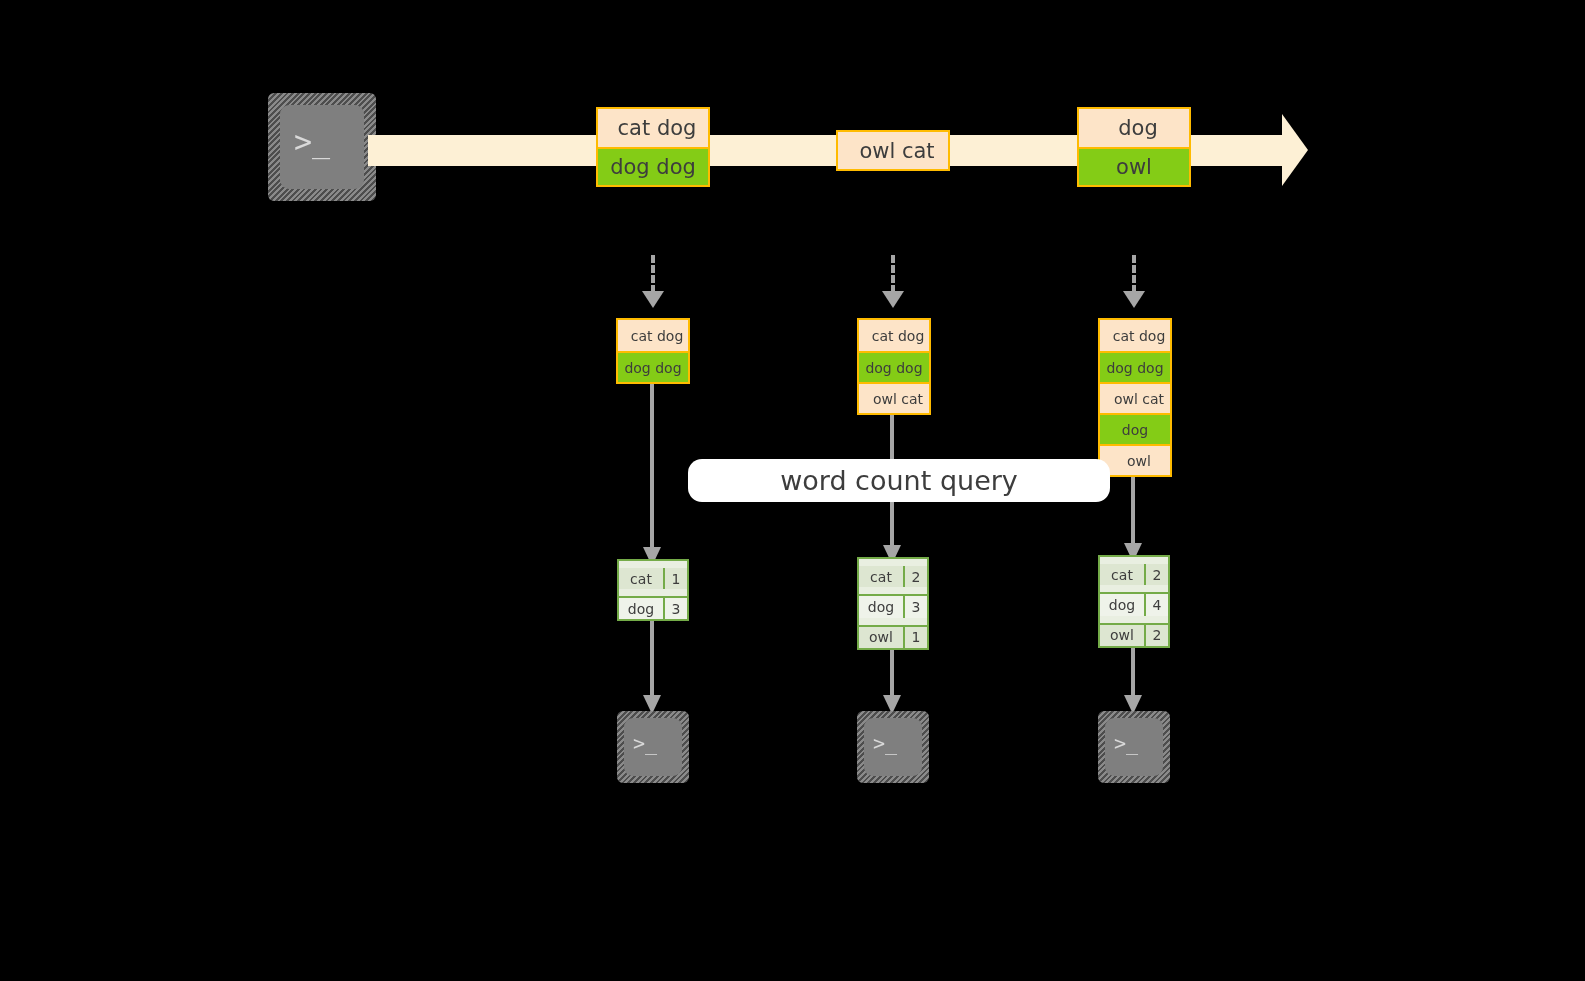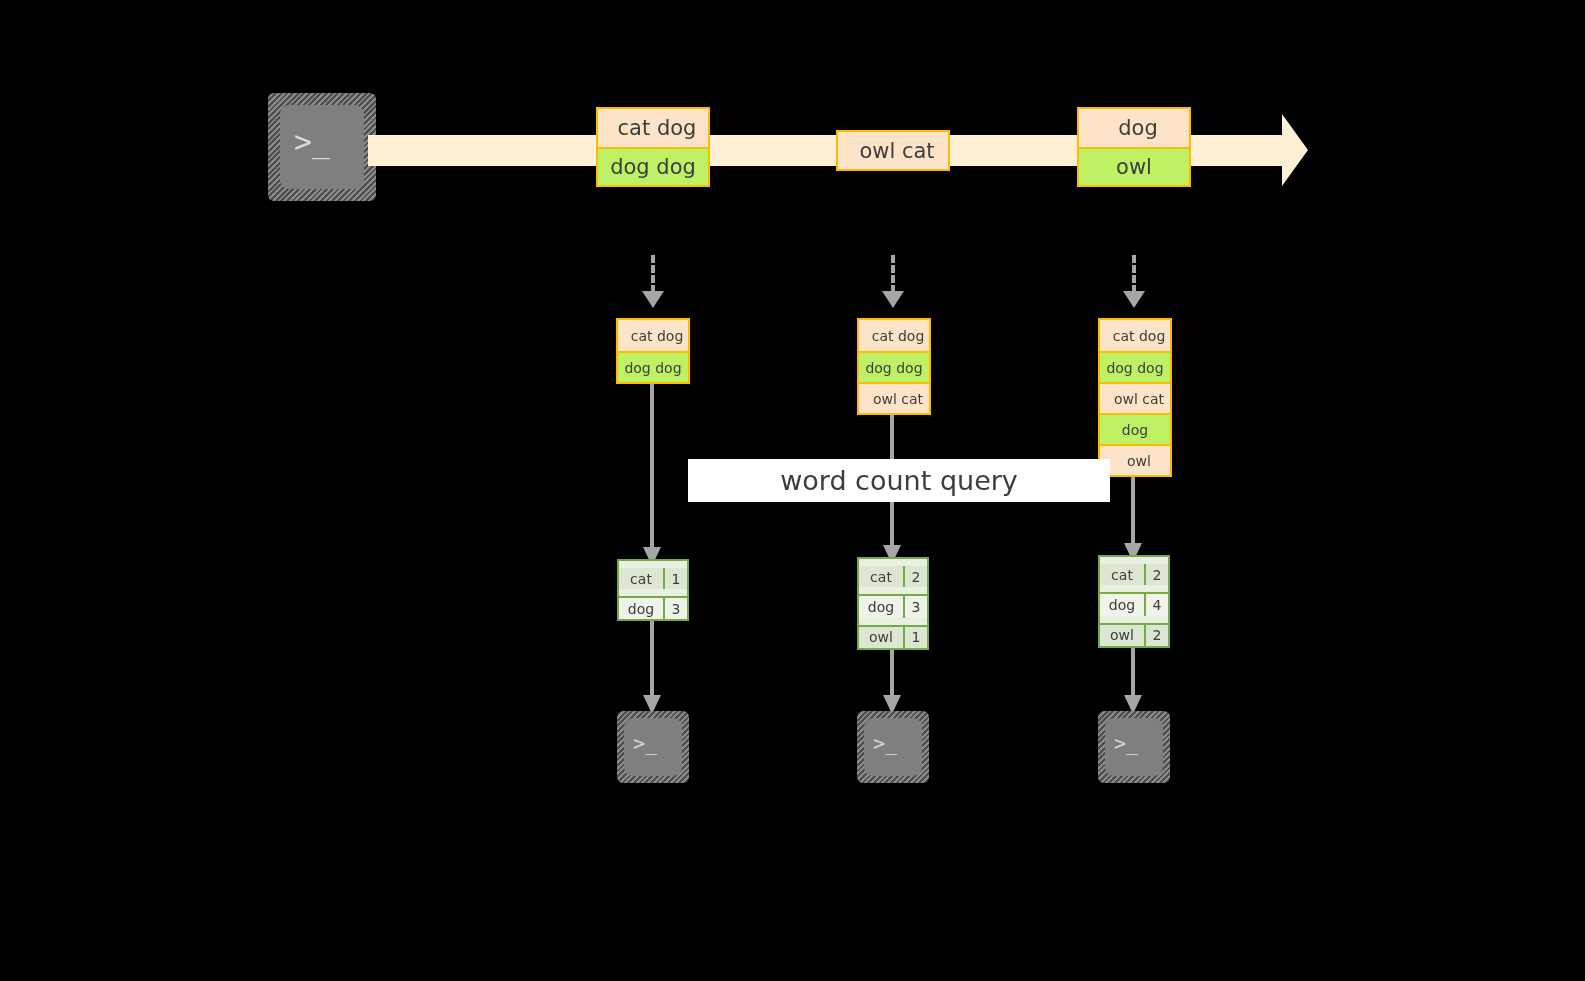--- a/index.html
+++ b/index.html
@@ -63,21 +63,21 @@
   }
   .ocell {
     box-sizing: border-box;
     display: flex;
     align-items: center;
     justify-content: center;
     color: #3d3d3d;
     white-space: nowrap;
   }
   .ocell.dark  { background: #fde4c8; padding-left: 8px; }
-  .ocell.light { background: #bef264; }
+  .ocell.light { background: #84cc16; }
   .ocell.sep   { border-top: 2px solid #ffbb00; }
 
   
   .gbox {
     position: absolute;
     box-sizing: border-box;
     border: 2px solid #74ab48;
     background: #e9efe1;
     display: flex;
     flex-direction: column;
@@ -251,15 +251,15 @@
   </div>
 
   <div class="aline" style="left:1131px; top:648px; width:4px; height:47px;"></div>
   <div class="ahead" style="left:1124px; top:695px; border-width:19px 9px 0 9px;"></div>
 
   <div class="term" style="left:1098px; top:711px; width:72px; height:72px;">
     <div class="term-inner" style="left:7px; top:7px; right:7px; bottom:7px;"></div>
     <span class="term-glyph" style="left:16px; top:22px; font-size:20px;">&gt;_</span>
   </div>
 
-  <div class="banner" style="left:688px; top:459px; width:422px; height:43px; font-size:27px;">word count query</div>
+  <div class="banner" style="left:688px; top:459px; width:422px; height:43px; font-size:27px;border-radius:14px;">word count query</div>
 
 </div>
 
 </body></html>

